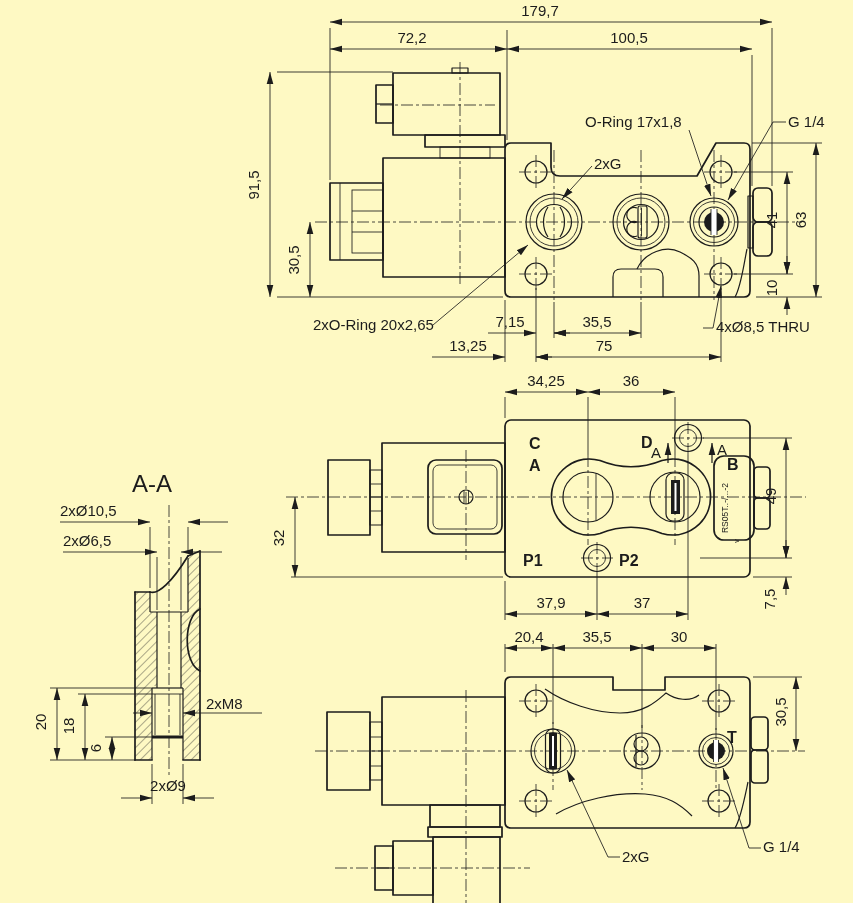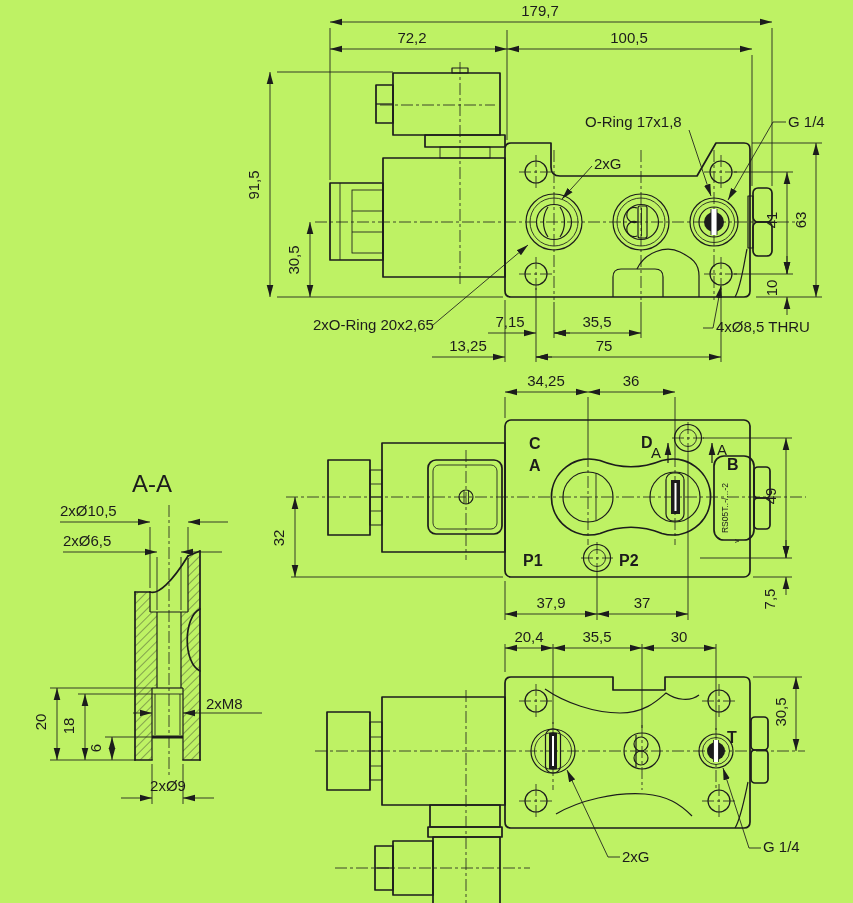--- a/index.html
+++ b/index.html
@@ -1,16 +1,16 @@
 <!DOCTYPE html>
 <html><head>
 <meta charset="utf-8">
 <style>
   html,body{margin:0;padding:0;background:#ffffff;}
-  .stage{width:853px;height:903px;background:#bef264;position:relative;font-family:"Liberation Sans",sans-serif;}
+  .stage{width:853px;height:903px;background:#fef9c3;position:relative;font-family:"Liberation Sans",sans-serif;}
   svg{display:block;}
   .o{fill:none;stroke:#1c1c1c;stroke-width:1.7;stroke-linejoin:round;stroke-linecap:round;}
   .m{fill:none;stroke:#1c1c1c;stroke-width:1.2;stroke-linejoin:round;}
   .t{fill:none;stroke:#1c1c1c;stroke-width:0.85;}
   .w3{fill:none;stroke:#1c1c1c;stroke-width:3;}
   .cl{fill:none;stroke:#1c1c1c;stroke-width:0.8;stroke-dasharray:12 3 3 3;}
   .dim{fill:none;stroke:#1c1c1c;stroke-width:0.85;}
   text{fill:#1c1c1c;font-family:"Liberation Sans",sans-serif;}
   text.d{font-size:15px;text-anchor:middle;}
   text.ds{font-size:15px;text-anchor:start;}

